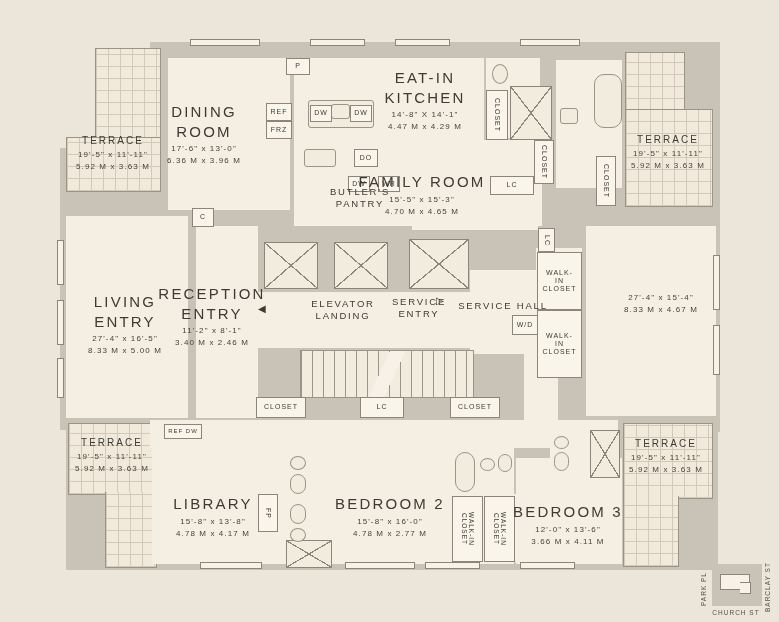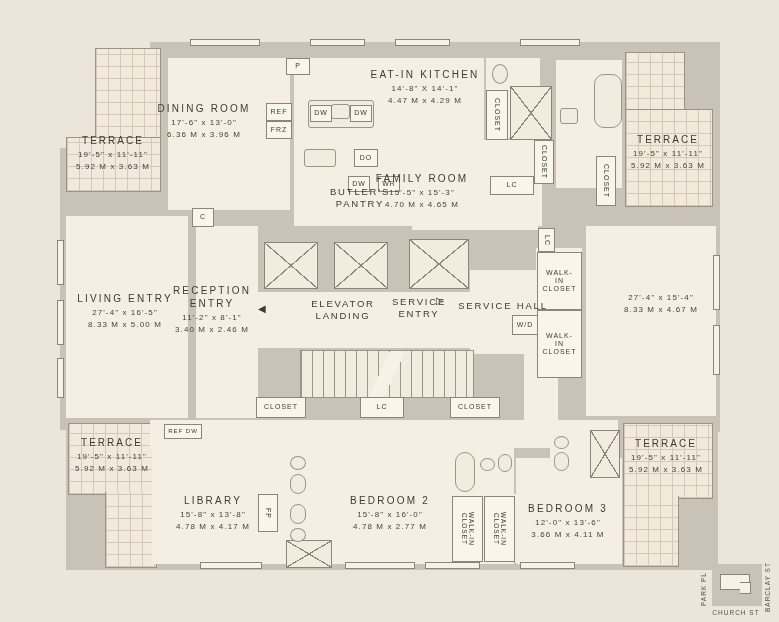--- a/index.html
+++ b/index.html
@@ -32,21 +32,21 @@
   .box{
     position:absolute;background:#faf5eb;border:1px solid #8b8679;
     display:flex;align-items:center;justify-content:center;
     font-size:7px;letter-spacing:1px;color:#3c3b34;text-align:center;line-height:1.15;
   }
   .vbox{writing-mode:vertical-rl;}
   .room-label{
     position:absolute;display:flex;flex-direction:column;align-items:center;
     text-align:center;color:#3c3b34;pointer-events:none;
   }
-  .room-label .nm{font-size:10px;letter-spacing:2.2px;line-height:1.3;font-weight:500;width:100%;}
+  .room-label .nm{font-size:15px;letter-spacing:2.2px;line-height:1.3;font-weight:500;width:100%;}
   .room-label .ft,.room-label .m{font-size:8px;letter-spacing:1.1px;color:#45443c;margin-top:3px;}
   .room-label.small .nm{font-size:9.5px;letter-spacing:1.8px;}
   .room-label.terr .nm{font-size:10px;letter-spacing:2px;}
   .fix{position:absolute;border:1px solid #9b9488;background:#f2ecdf;border-radius:3px;}
   .tub{border-radius:10px;}
   .ell{border-radius:50%;}
   .win{position:absolute;background:#f7f2e8;border:1px solid #8b8679;box-sizing:border-box;}
   .arrow{position:absolute;font-size:10px;color:#3c3b34;line-height:1;}
   .kp-street{position:absolute;font-size:6.5px;letter-spacing:1px;color:#55544c;}
   .kp-v{writing-mode:vertical-rl;transform:rotate(180deg);}

